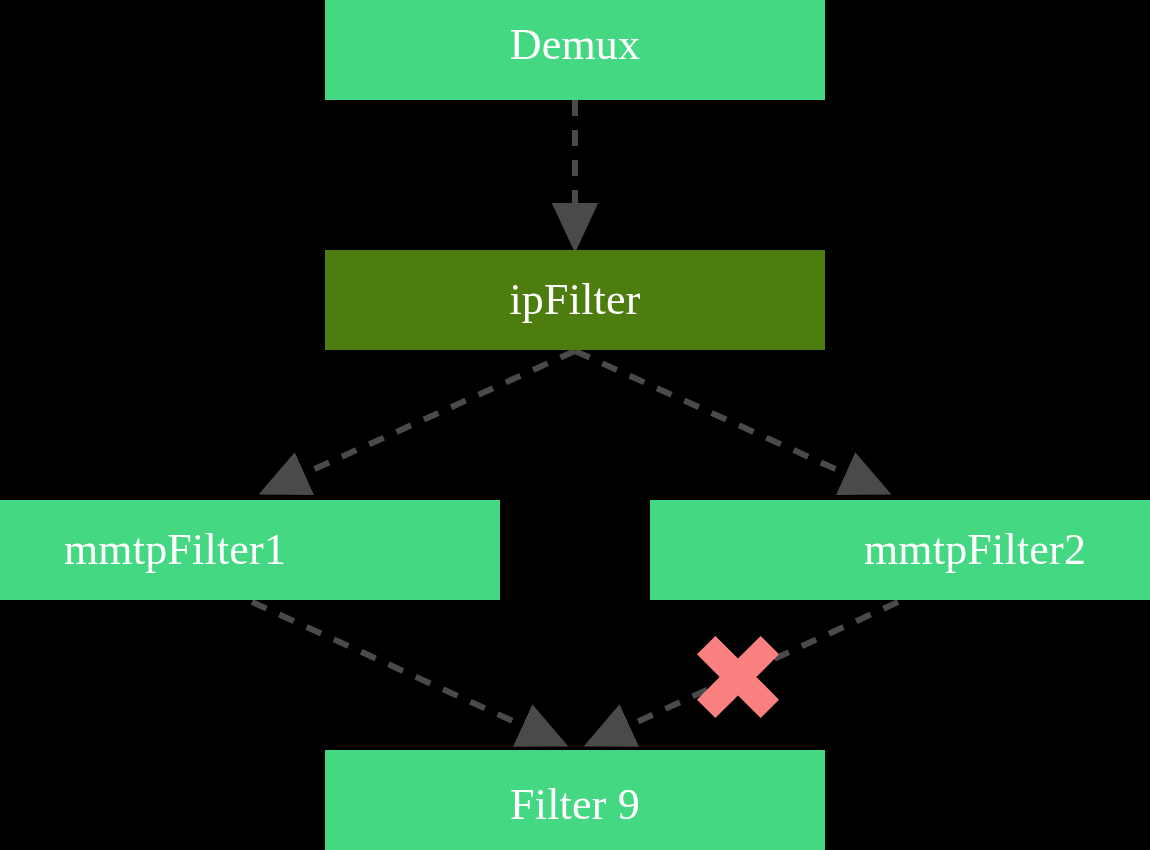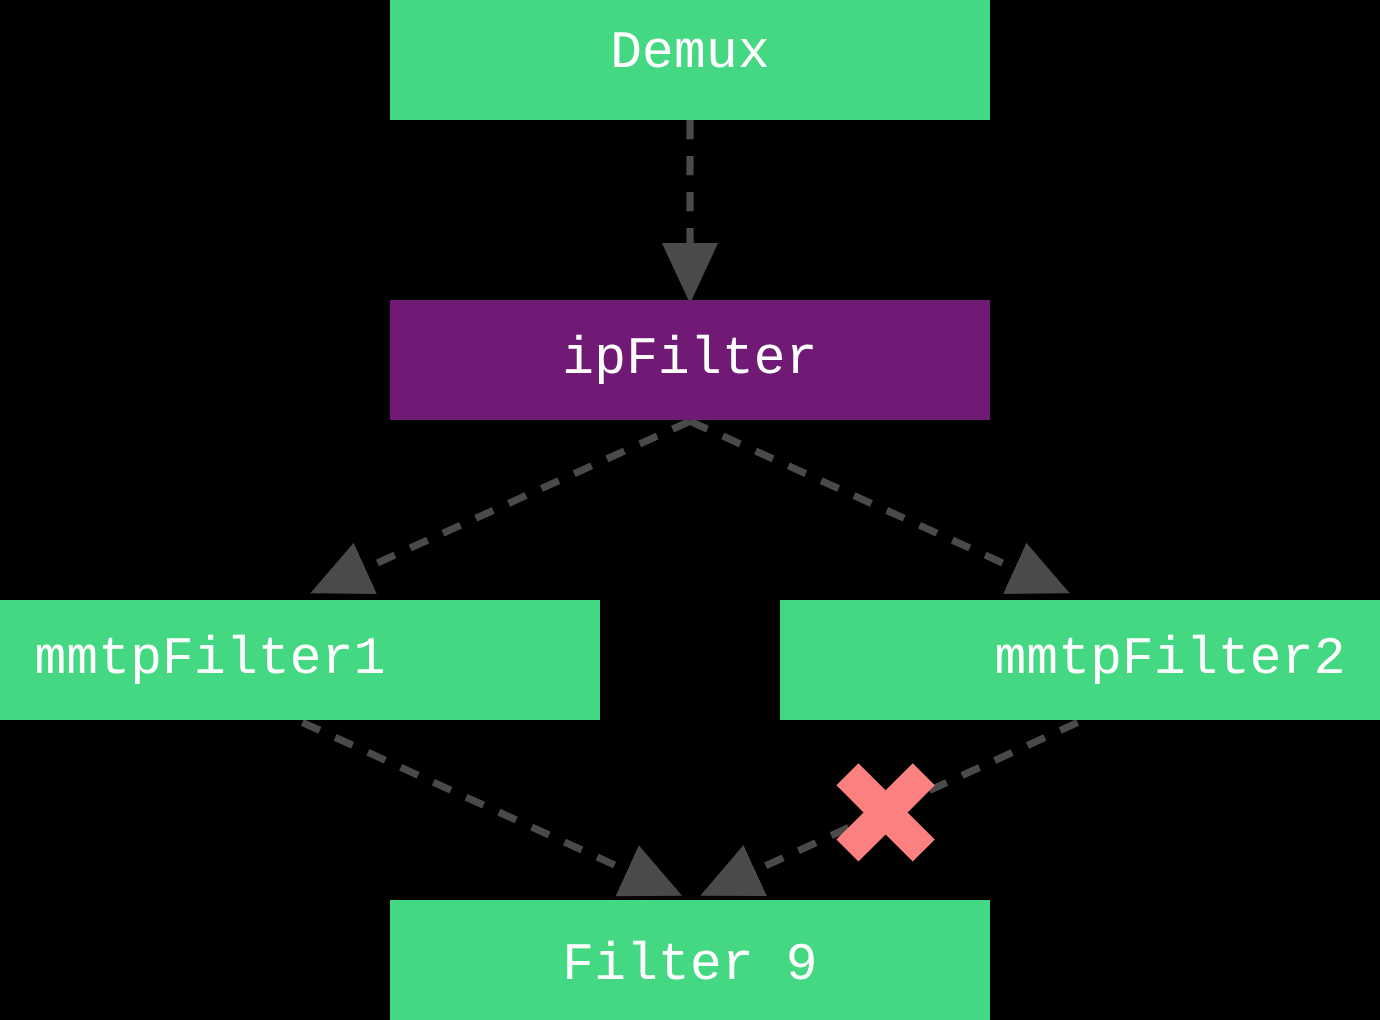--- a/index.html
+++ b/index.html
@@ -7,21 +7,21 @@
     margin: 0;
     padding: 0;
     background: #000000;
   }
   #canvas {
     position: relative;
     width: 1150px;
     height: 850px;
     background: #000000;
     overflow: hidden;
-    font-family: Liberation Mono, monospace;
+    font-family: Liberation Serif, serif;
   }
   .edge-layer {
     position: absolute;
     left: 0;
     top: 0;
     width: 1150px;
     height: 850px;
     pointer-events: none;
   }
   .node {
@@ -64,21 +64,21 @@
         <line x1="575" y1="351" x2="886" y2="492" stroke="#4A4A4A" stroke-width="6" stroke-dasharray="16 14" marker-end="url(#arrowhead)"></line>
         <line x1="252" y1="602" x2="563" y2="744" stroke="#4A4A4A" stroke-width="6" stroke-dasharray="16 14" marker-end="url(#arrowhead)"></line>
         <line x1="898" y1="602" x2="589" y2="744" stroke="#4A4A4A" stroke-width="6" stroke-dasharray="16 14" marker-end="url(#arrowhead)"></line>
       </g>
   </svg>
 
   <div class="node" style="left: 325px; top: -10px; width: 500px; height: 110px; background: rgb(69, 216, 130); color: rgb(255, 255, 255);">
     <span class="node-label">Demux</span>
   </div>
 
-  <div class="node" style="left: 325px; top: 250px; width: 500px; height: 100px; background: #701a75; color: rgb(255, 255, 255);">
+  <div class="node" style="left: 325px; top: 250px; width: 500px; height: 100px; background: #4d7c0f; color: rgb(255, 255, 255);">
     <span class="node-label">ipFilter</span>
   </div>
 
   <div class="node" style="left: -150px; top: 500px; width: 650px; height: 100px; background: rgb(69, 216, 130); color: rgb(255, 255, 255);">
     <span class="node-label">mmtpFilter1</span>
   </div>
 
   <div class="node" style="left: 650px; top: 500px; width: 650px; height: 100px; background: rgb(69, 216, 130); color: rgb(255, 255, 255);">
     <span class="node-label">mmtpFilter2</span>
   </div>

